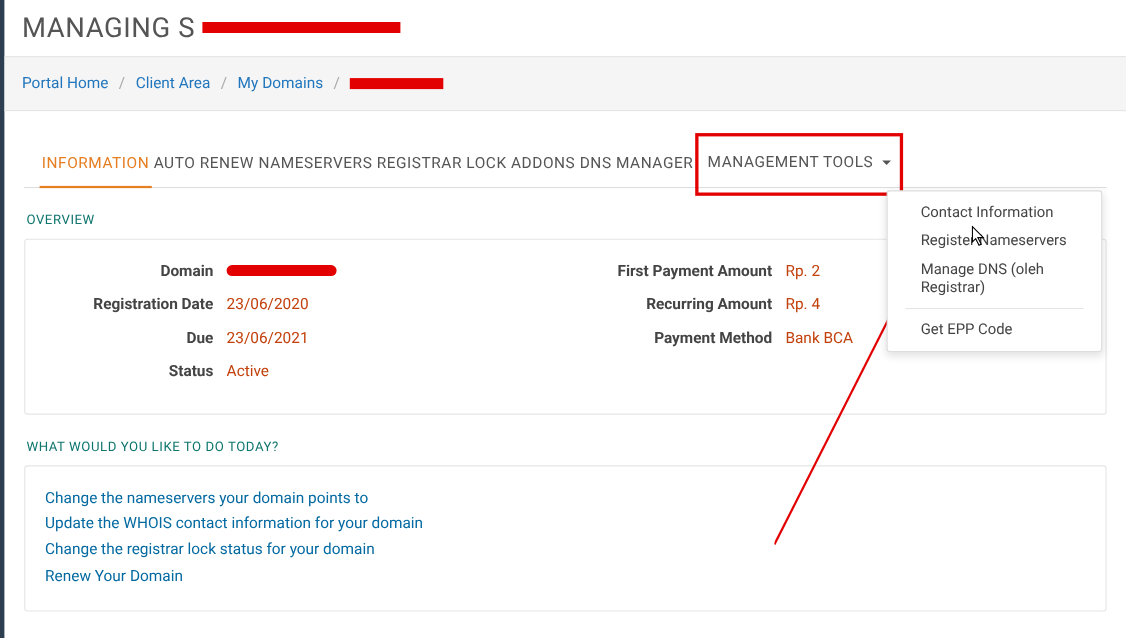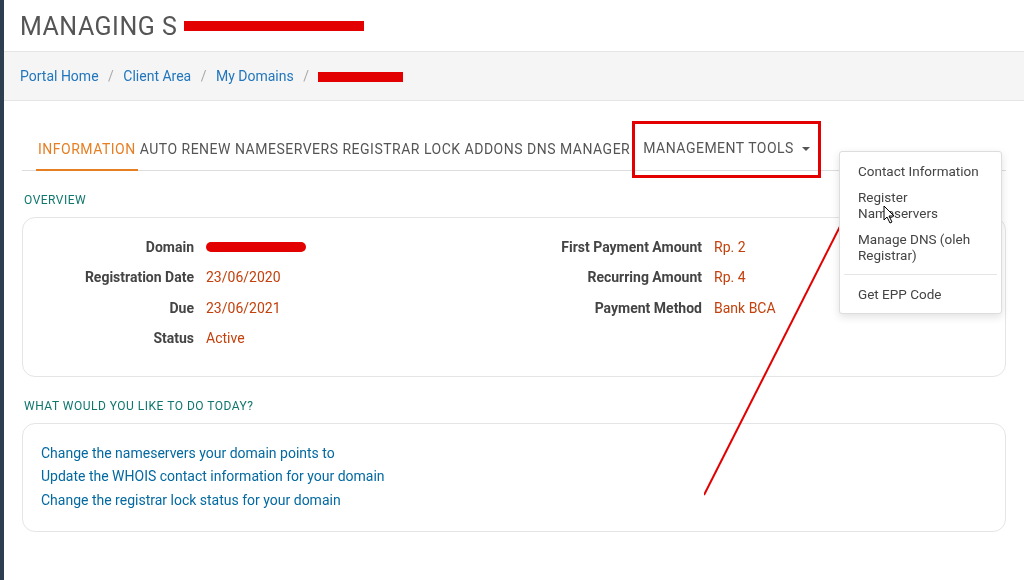--- a/index.html
+++ b/index.html
@@ -92,21 +92,21 @@
     }
     .section-h {
       font-size: 12px;
       color: #0f766e;
       letter-spacing: 0.5px;
       margin: 22px 0 10px 2px;
       font-weight: 400;
     }
     .panel {
       border: 1px solid #e5e5e5;
-      border-radius: 13px;
+      border-radius: 3px;
       padding: 18px 18px 18px;
     }
     .overview-grid {
       display: flex;
     }
     .col { flex: 1; }
     .row {
       display: flex;
       margin-bottom: 8px;
       line-height: 1.6;
@@ -127,28 +127,28 @@
       border-radius: 5px;
     }
     .actions-list a {
       display: block;
       color: #0369a1;
       text-decoration: none;
       line-height: 1.7;
     }
     .dropdown {
       position: absolute;
-      top: 50px;
+      top: 72px;
       right: 22px;
-      width: 163px;
+      width: 196px;
       background: #fff;
       border: 1px solid #ddd;
       box-shadow: 0 3px 8px rgba(0,0,0,0.12);
       border-radius: 3px;
-      padding: 6px 4px;
+      padding: 6px 16px;
       z-index: 10;
     }
     .dropdown .item {
       padding: 5px 14px;
       color: #444;
       cursor: pointer;
       font-size: 13.5px;
     }
     .dropdown .divider {
       height: 1px;
@@ -257,15 +257,16 @@
       </div>
     </div>
   </div>
 
   <h2 class="section-h">WHAT WOULD YOU LIKE TO DO TODAY?</h2>
 
   <div class="panel actions-list">
     <a href="#">Change the nameservers your domain points to</a>
     <a href="#">Update the WHOIS contact information for your domain</a>
     <a href="#">Change the registrar lock status for your domain</a>
+    <a href="#">Renew Your Domain</a>
   </div>
 
 </div>
 
 </body></html>

